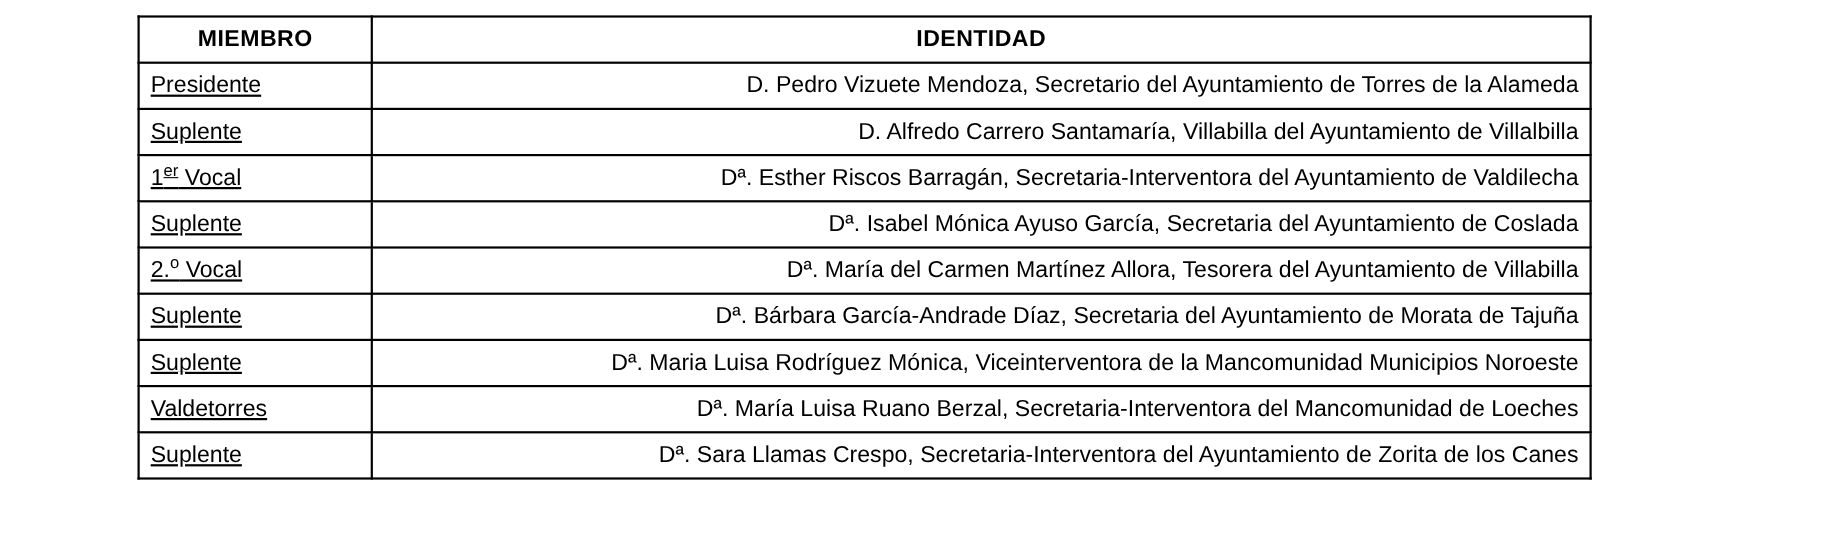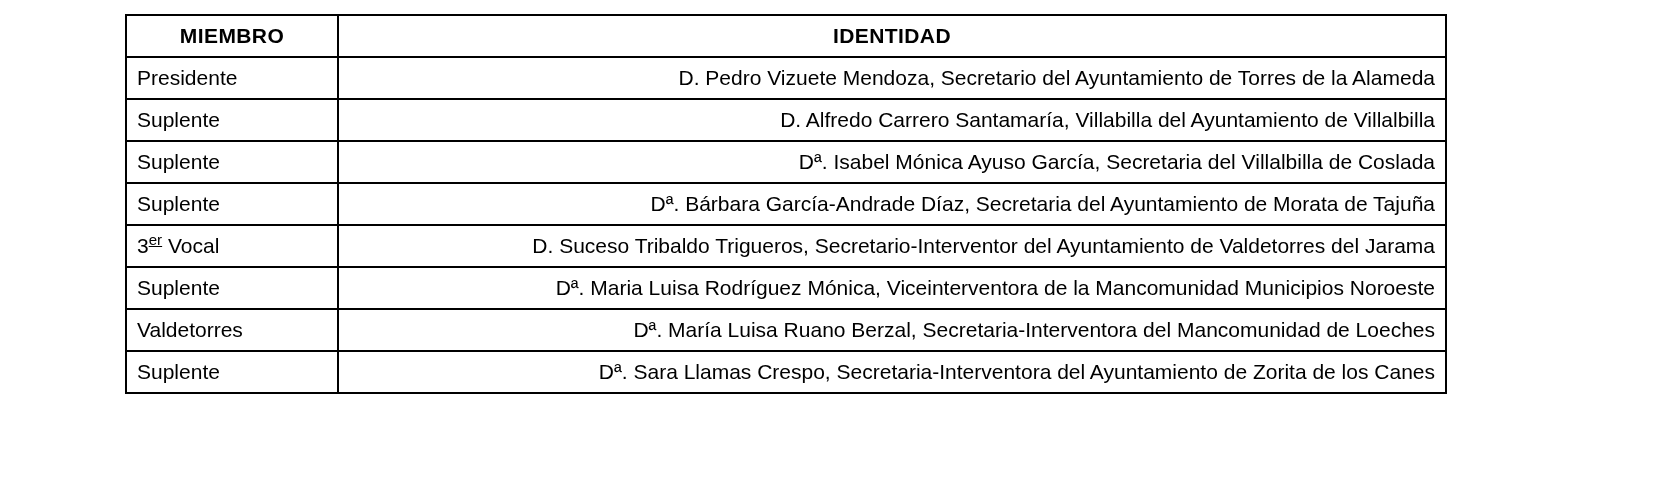--- a/index.html
+++ b/index.html
@@ -47,20 +47,21 @@
 
   table.board-table th {
     font-weight: bold;
     text-align: center;
     letter-spacing: 0.4px;
     font-size: 21px;
   }
   td.member-cell {
     text-align: left;
     white-space: nowrap;
+    text-decoration: underline;
   }
   td.identity-cell {
     text-align: right;
     white-space: nowrap;
   }
   sup.ord {
     font-size: 0.72em;
     vertical-align: super;
     text-decoration: underline;
     line-height: 0;
@@ -90,30 +91,34 @@
       <tbody id="table-body">
           <tr>
             <td class="member-cell"><span>Presidente</span></td>
             <td class="identity-cell">D. Pedro Vizuete Mendoza, Secretario del Ayuntamiento de Torres de la Alameda</td>
           </tr>
           <tr>
             <td class="member-cell"><span>Suplente</span></td>
             <td class="identity-cell">D. Alfredo Carrero Santamaría, Villabilla del Ayuntamiento de Villalbilla</td>
           </tr>
           <tr>
+            <td class="member-cell"><span>1</span><sup class="ord">er</sup><span> Vocal</span></td>
+            <td class="identity-cell">Dª. Esther Riscos Barragán, Secretaria-Interventora del Ayuntamiento de Valdilecha</td>
+          </tr>
+          <tr>
             <td class="member-cell"><span>Suplente</span></td>
-            <td class="identity-cell">Dª. Isabel Mónica Ayuso García, Secretaria del Villalbilla de Coslada</td>
+            <td class="identity-cell">Dª. Isabel Mónica Ayuso García, Secretaria del Ayuntamiento de Coslada</td>
+          </tr>
+          <tr>
+            <td class="member-cell"><span>2.</span><sup class="ordplain">o</sup><span> Vocal</span></td>
+            <td class="identity-cell">Dª. María del Carmen Martínez Allora, Tesorera del Ayuntamiento de Villabilla</td>
           </tr>
           <tr>
             <td class="member-cell"><span>Suplente</span></td>
             <td class="identity-cell">Dª. Bárbara García-Andrade Díaz, Secretaria del Ayuntamiento de Morata de Tajuña</td>
-          </tr>
-          <tr>
-            <td class="member-cell"><span>3</span><sup class="ord">er</sup><span> Vocal</span></td>
-            <td class="identity-cell">D. Suceso Tribaldo Trigueros, Secretario-Interventor del Ayuntamiento de Valdetorres del Jarama</td>
           </tr>
           <tr>
             <td class="member-cell"><span>Suplente</span></td>
             <td class="identity-cell">Dª. Maria Luisa Rodríguez Mónica, Viceinterventora de la Mancomunidad Municipios Noroeste</td>
           </tr>
           <tr>
             <td class="member-cell"><span>Valdetorres</span></td>
             <td class="identity-cell">Dª. María Luisa Ruano Berzal, Secretaria-Interventora del Mancomunidad de Loeches</td>
           </tr>
           <tr>

